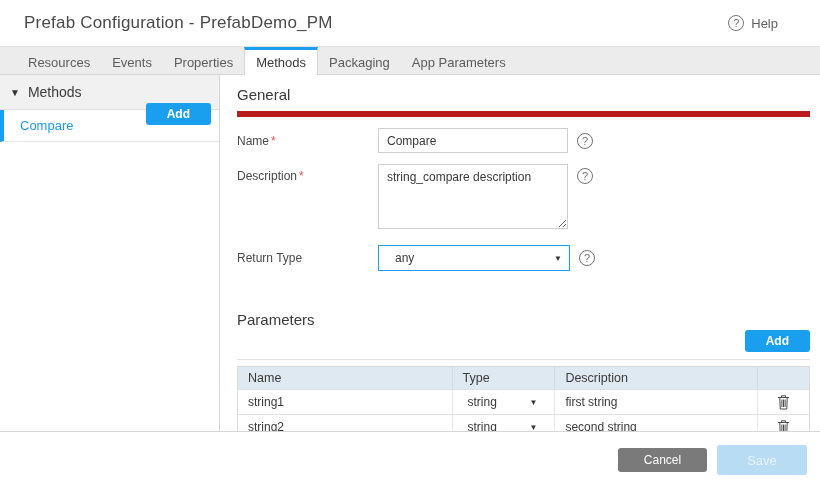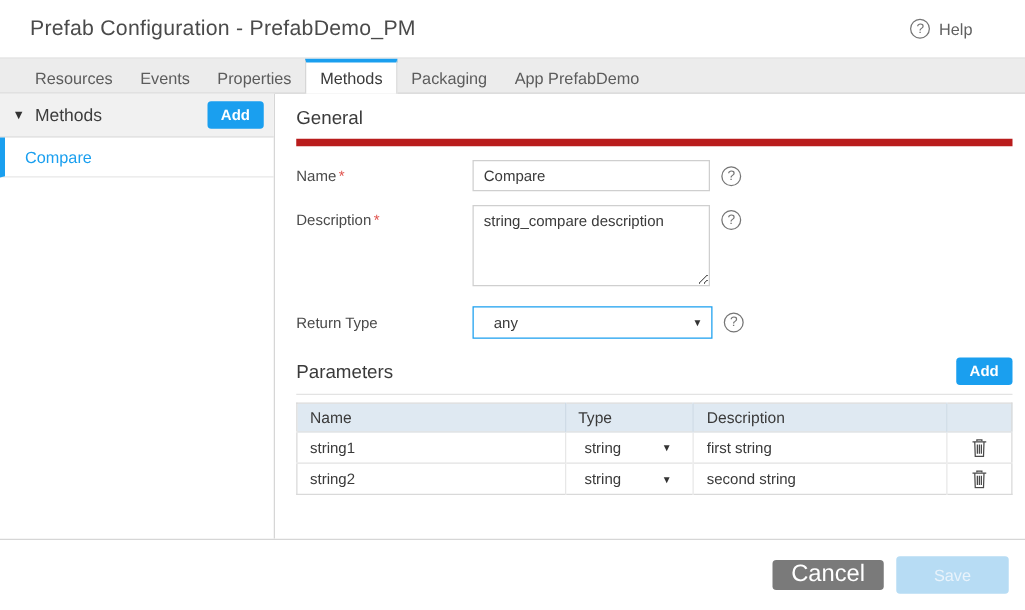--- a/index.html
+++ b/index.html
@@ -95,23 +95,24 @@
   .caret { font-size: 10px; color: #333; margin-right: 8px; }
   .sidebar-header .section-label { font-size: 14px; color: #3c3c3c; }
   .btn-add {
     margin-left: auto;
     background: var(--accent);
     color: #fff;
     font-size: 12px;
     font-weight: bold;
     border: none;
     border-radius: 3px;
-    padding: 4px 11px;
+    padding: 4px 21px;
     cursor: pointer;
     font-family: inherit;
+    margin-top: 44px;
   }
   .sidebar-item {
     height: 32px;
     display: flex;
     align-items: center;
     padding-left: 16px;
     font-size: 13px;
     color: var(--accent);
     border-left: 4px solid var(--accent);
     border-bottom: 1px solid #e7e7e7;
@@ -249,21 +250,21 @@
     justify-content: flex-end;
     gap: 10px;
     padding-right: 13px;
   }
   .btn-cancel {
     width: 89px; height: 24px;
     background: #7a7a7a;
     color: #fff;
     border: none;
     border-radius: 3px;
-    font-size: 19px;
+    font-size: 12px;
     font-family: inherit;
     cursor: pointer;
     margin-left: 16px;
   }
   .btn-save {
     width: 90px; height: 30px;
     background: #b7dcf4;
     color: #e9f3fb;
     border: none;
     border-radius: 3px;
@@ -282,21 +283,21 @@
     <span>Help</span>
   </div>
 </div>
 
 <div class="tabbar">
   <div class="tab">Resources</div>
   <div class="tab">Events</div>
   <div class="tab">Properties</div>
   <div class="tab active">Methods</div>
   <div class="tab">Packaging</div>
-  <div class="tab">App PrefabDemo</div>
+  <div class="tab">App Parameters</div>
 </div>
 
 <div class="content">
 
   <div class="sidebar">
     <div class="sidebar-header">
       <span class="caret">▼</span>
       <span class="section-label">Methods</span>
       <button class="btn-add">Add</button>
     </div>

